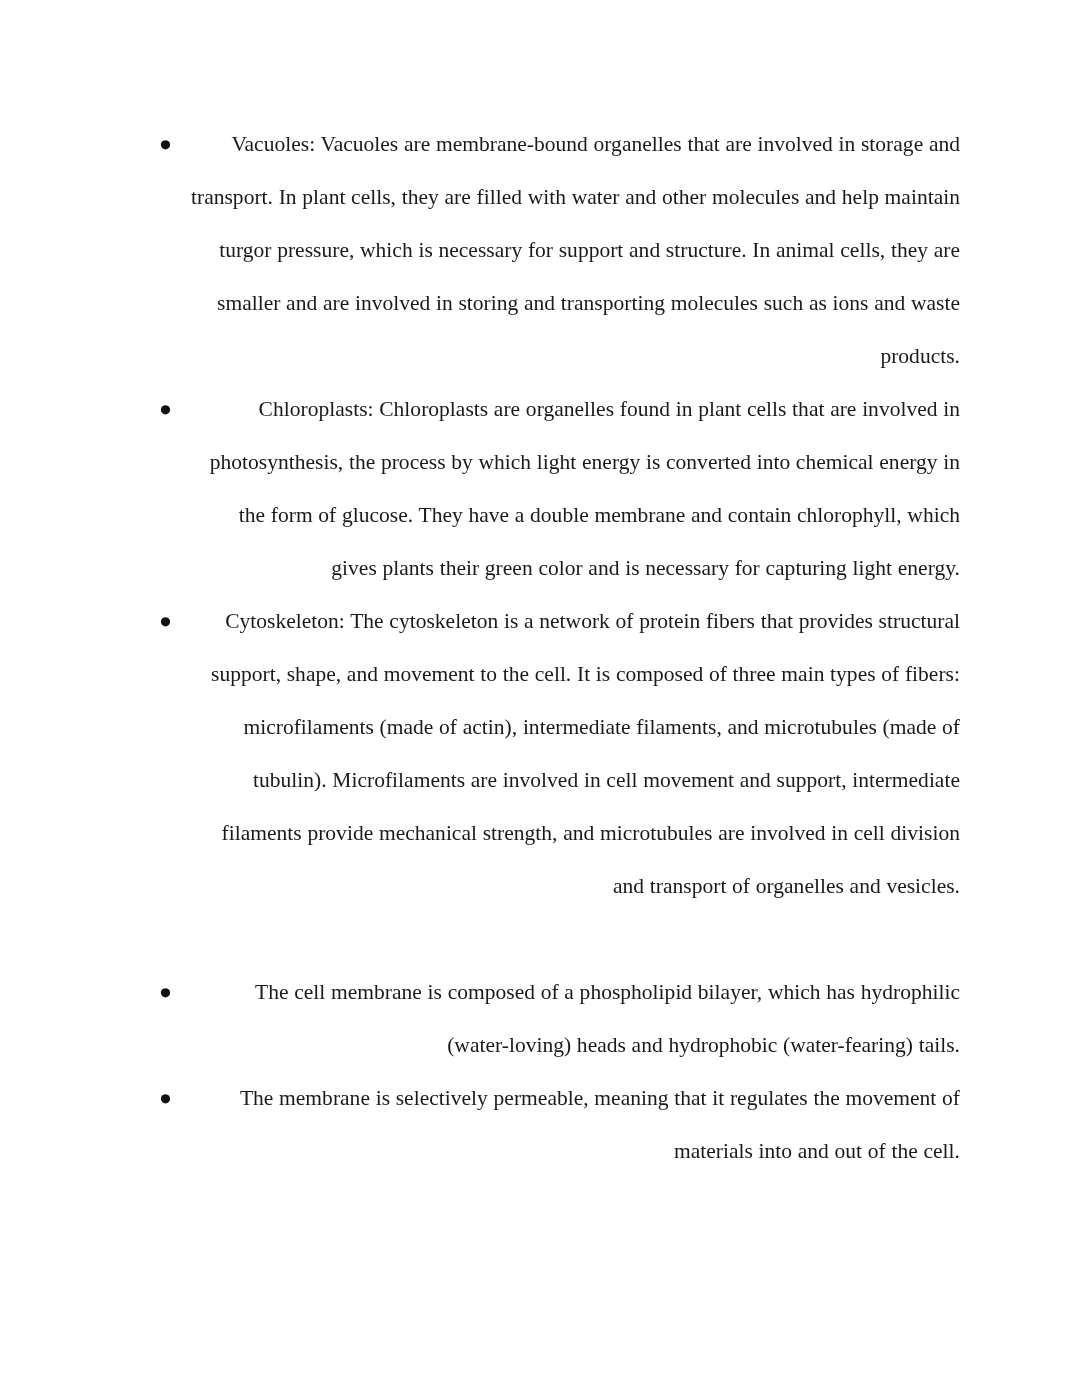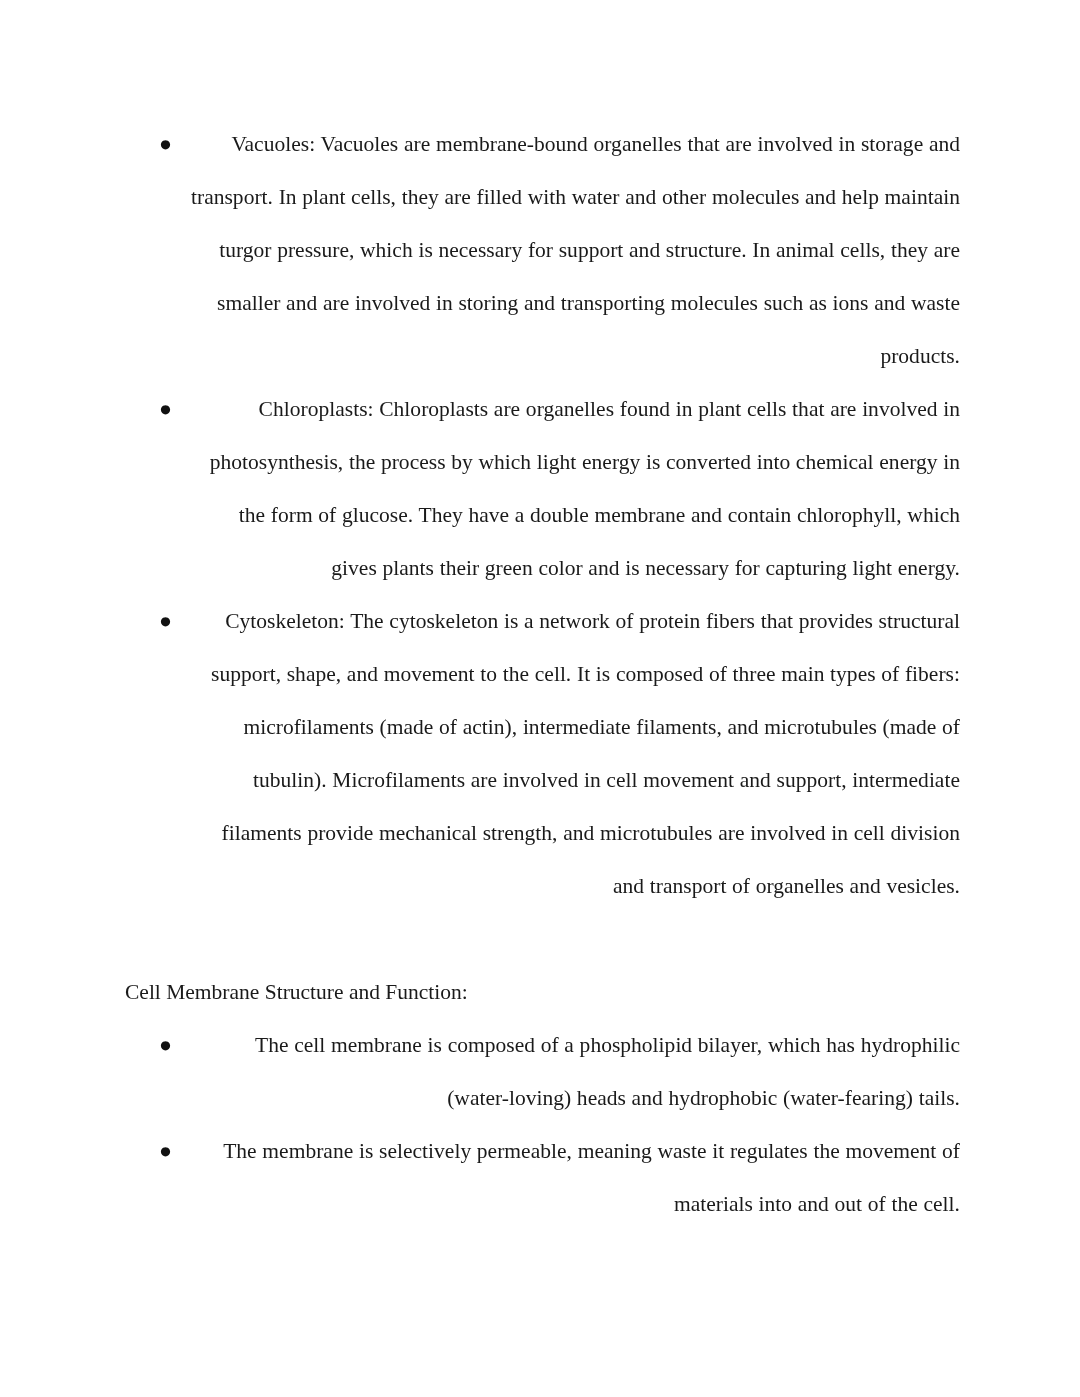--- a/index.html
+++ b/index.html
@@ -90,27 +90,26 @@
         <span class="li-text">Chloroplasts: Chloroplasts are organelles found in plant cells that are involved in photosynthesis, the process by which light energy is converted into chemical energy in the form of glucose. They have a double membrane and contain chlorophyll, which gives plants their green color and is necessary for capturing light energy.</span>
       </li>
       <li>
         <span class="bullet-dot">●</span>
         <span class="li-text">Cytoskeleton: The cytoskeleton is a network of protein fibers that provides structural support, shape, and movement to the cell. It is composed of three main types of fibers: microfilaments (made of actin), intermediate filaments, and microtubules (made of tubulin). Microfilaments are involved in cell movement and support, intermediate filaments provide mechanical strength, and microtubules are involved in cell division and transport of organelles and vesicles.</span>
       </li>
     </ul>
 
     <div class="spacer-line">&nbsp;</div>
 
-    <p class="section-heading">Cell Membrane Structure and Function:</p>
 
     <ul class="bullets list-group">
       <li>
         <span class="bullet-dot">●</span>
         <span class="li-text">The cell membrane is composed of a phospholipid bilayer, which has hydrophilic (water-loving) heads and hydrophobic (water-fearing) tails.</span>
       </li>
       <li>
         <span class="bullet-dot">●</span>
-        <span class="li-text">The membrane is selectively permeable, meaning waste it regulates the movement of materials into and out of the cell.</span>
+        <span class="li-text">The membrane is selectively permeable, meaning that it regulates the movement of materials into and out of the cell.</span>
       </li>
     </ul>
 
   </div>
 </div>
 
 </body></html>

